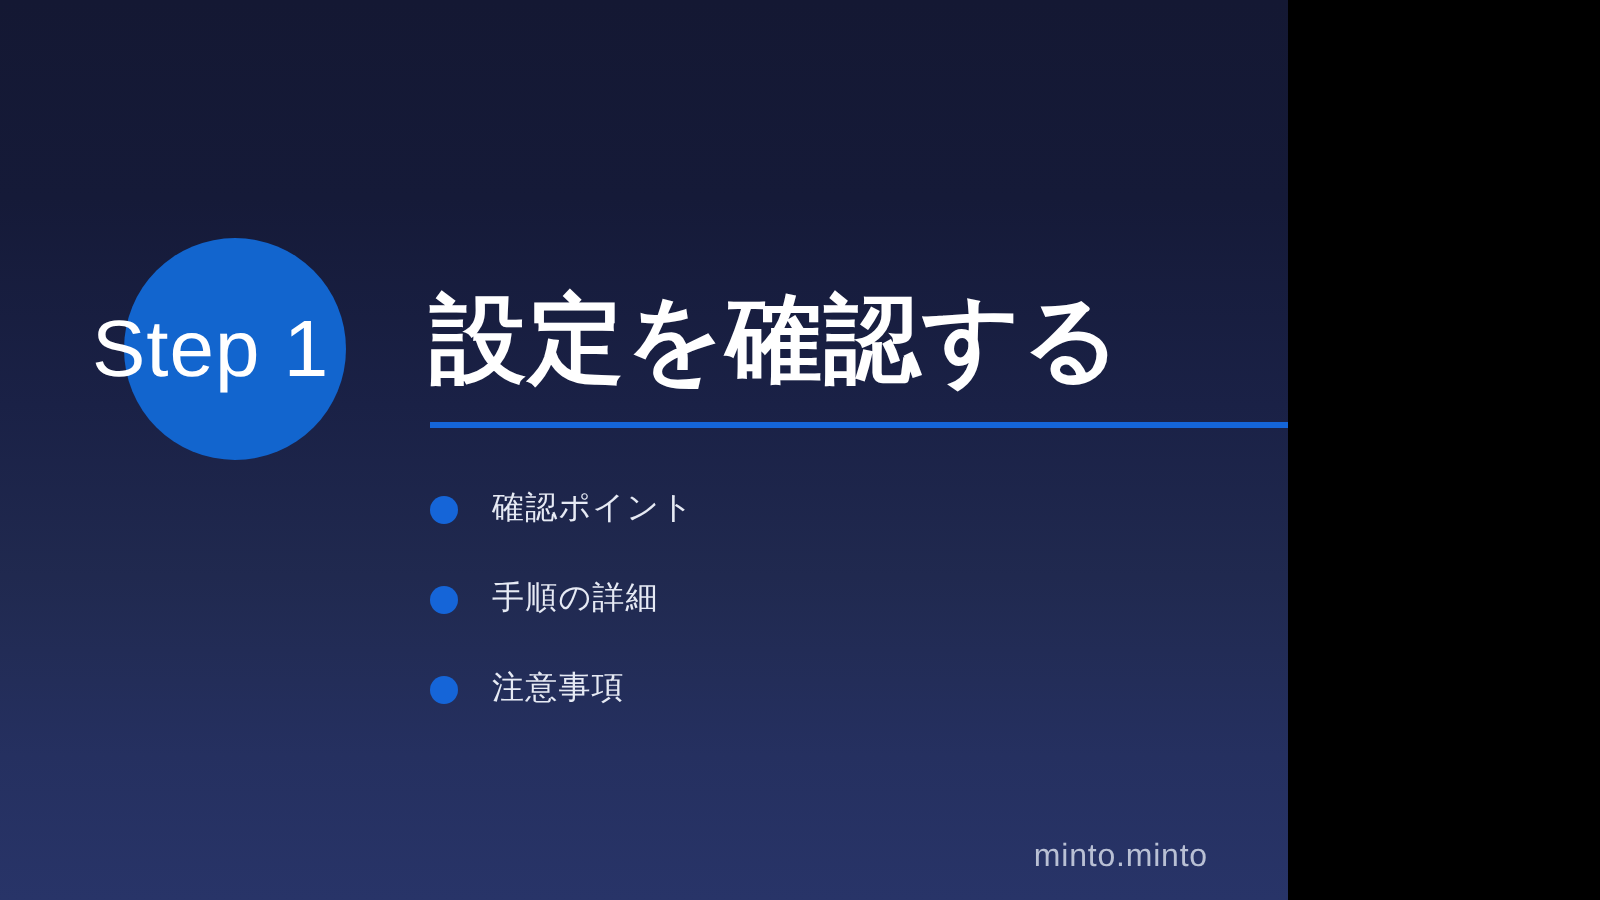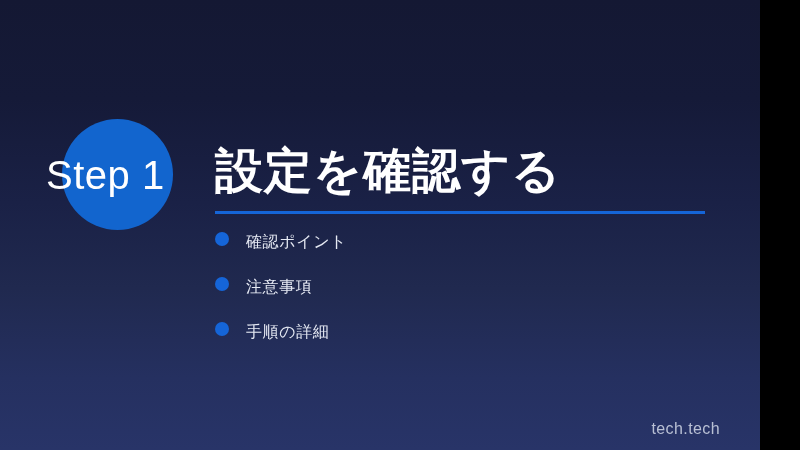--- a/index.html
+++ b/index.html
@@ -3,21 +3,21 @@
 <meta charset="utf-8">
 <title>Step 1 Slide</title>
 <style>
   html, body {
     margin: 0;
     padding: 0;
     background: #000;
   }
   .slide {
     position: relative;
-    width: 760px;
+    width: 644px;
     height: 450px;
     overflow: hidden;
     background: linear-gradient(180deg,
         #141833 0%,
         #151a38 22%,
         #1a2146 45%,
         #20294f 64%,
         #253060 84%,
         #283468 100%);
     font-family: "Liberation Sans", "DejaVu Sans", sans-serif;
@@ -76,21 +76,21 @@
     top: 232px;
     width: 490px;
     margin: 0;
     padding: 0;
     list-style: none;
   }
   .bullet-item {
     position: relative;
     height: 45px;
     display: flex;
-    align-items: flex-start;
+    align-items: center;
   }
   .bullet-dot {
     flex: 0 0 auto;
     width: 14px;
     height: 14px;
     border-radius: 50%;
     background: #1565d8;
     margin-right: 17px;
   }
   .bullet-text {
@@ -127,23 +127,23 @@
 
   <div class="title-rule"></div>
 
   <ul class="bullets">
     <li class="bullet-item">
       <span class="bullet-dot"></span>
       <span class="bullet-text">確認ポイント</span>
     </li>
     <li class="bullet-item">
       <span class="bullet-dot"></span>
-      <span class="bullet-text">注意事項</span>
+      <span class="bullet-text">手順の詳細</span>
     </li>
     <li class="bullet-item">
       <span class="bullet-dot"></span>
-      <span class="bullet-text">手順の詳細</span>
+      <span class="bullet-text">注意事項</span>
     </li>
   </ul>
 
-  <div class="footer-brand">tech.tech</div>
+  <div class="footer-brand">minto.minto</div>
 
 </div>
 
 </body></html>

